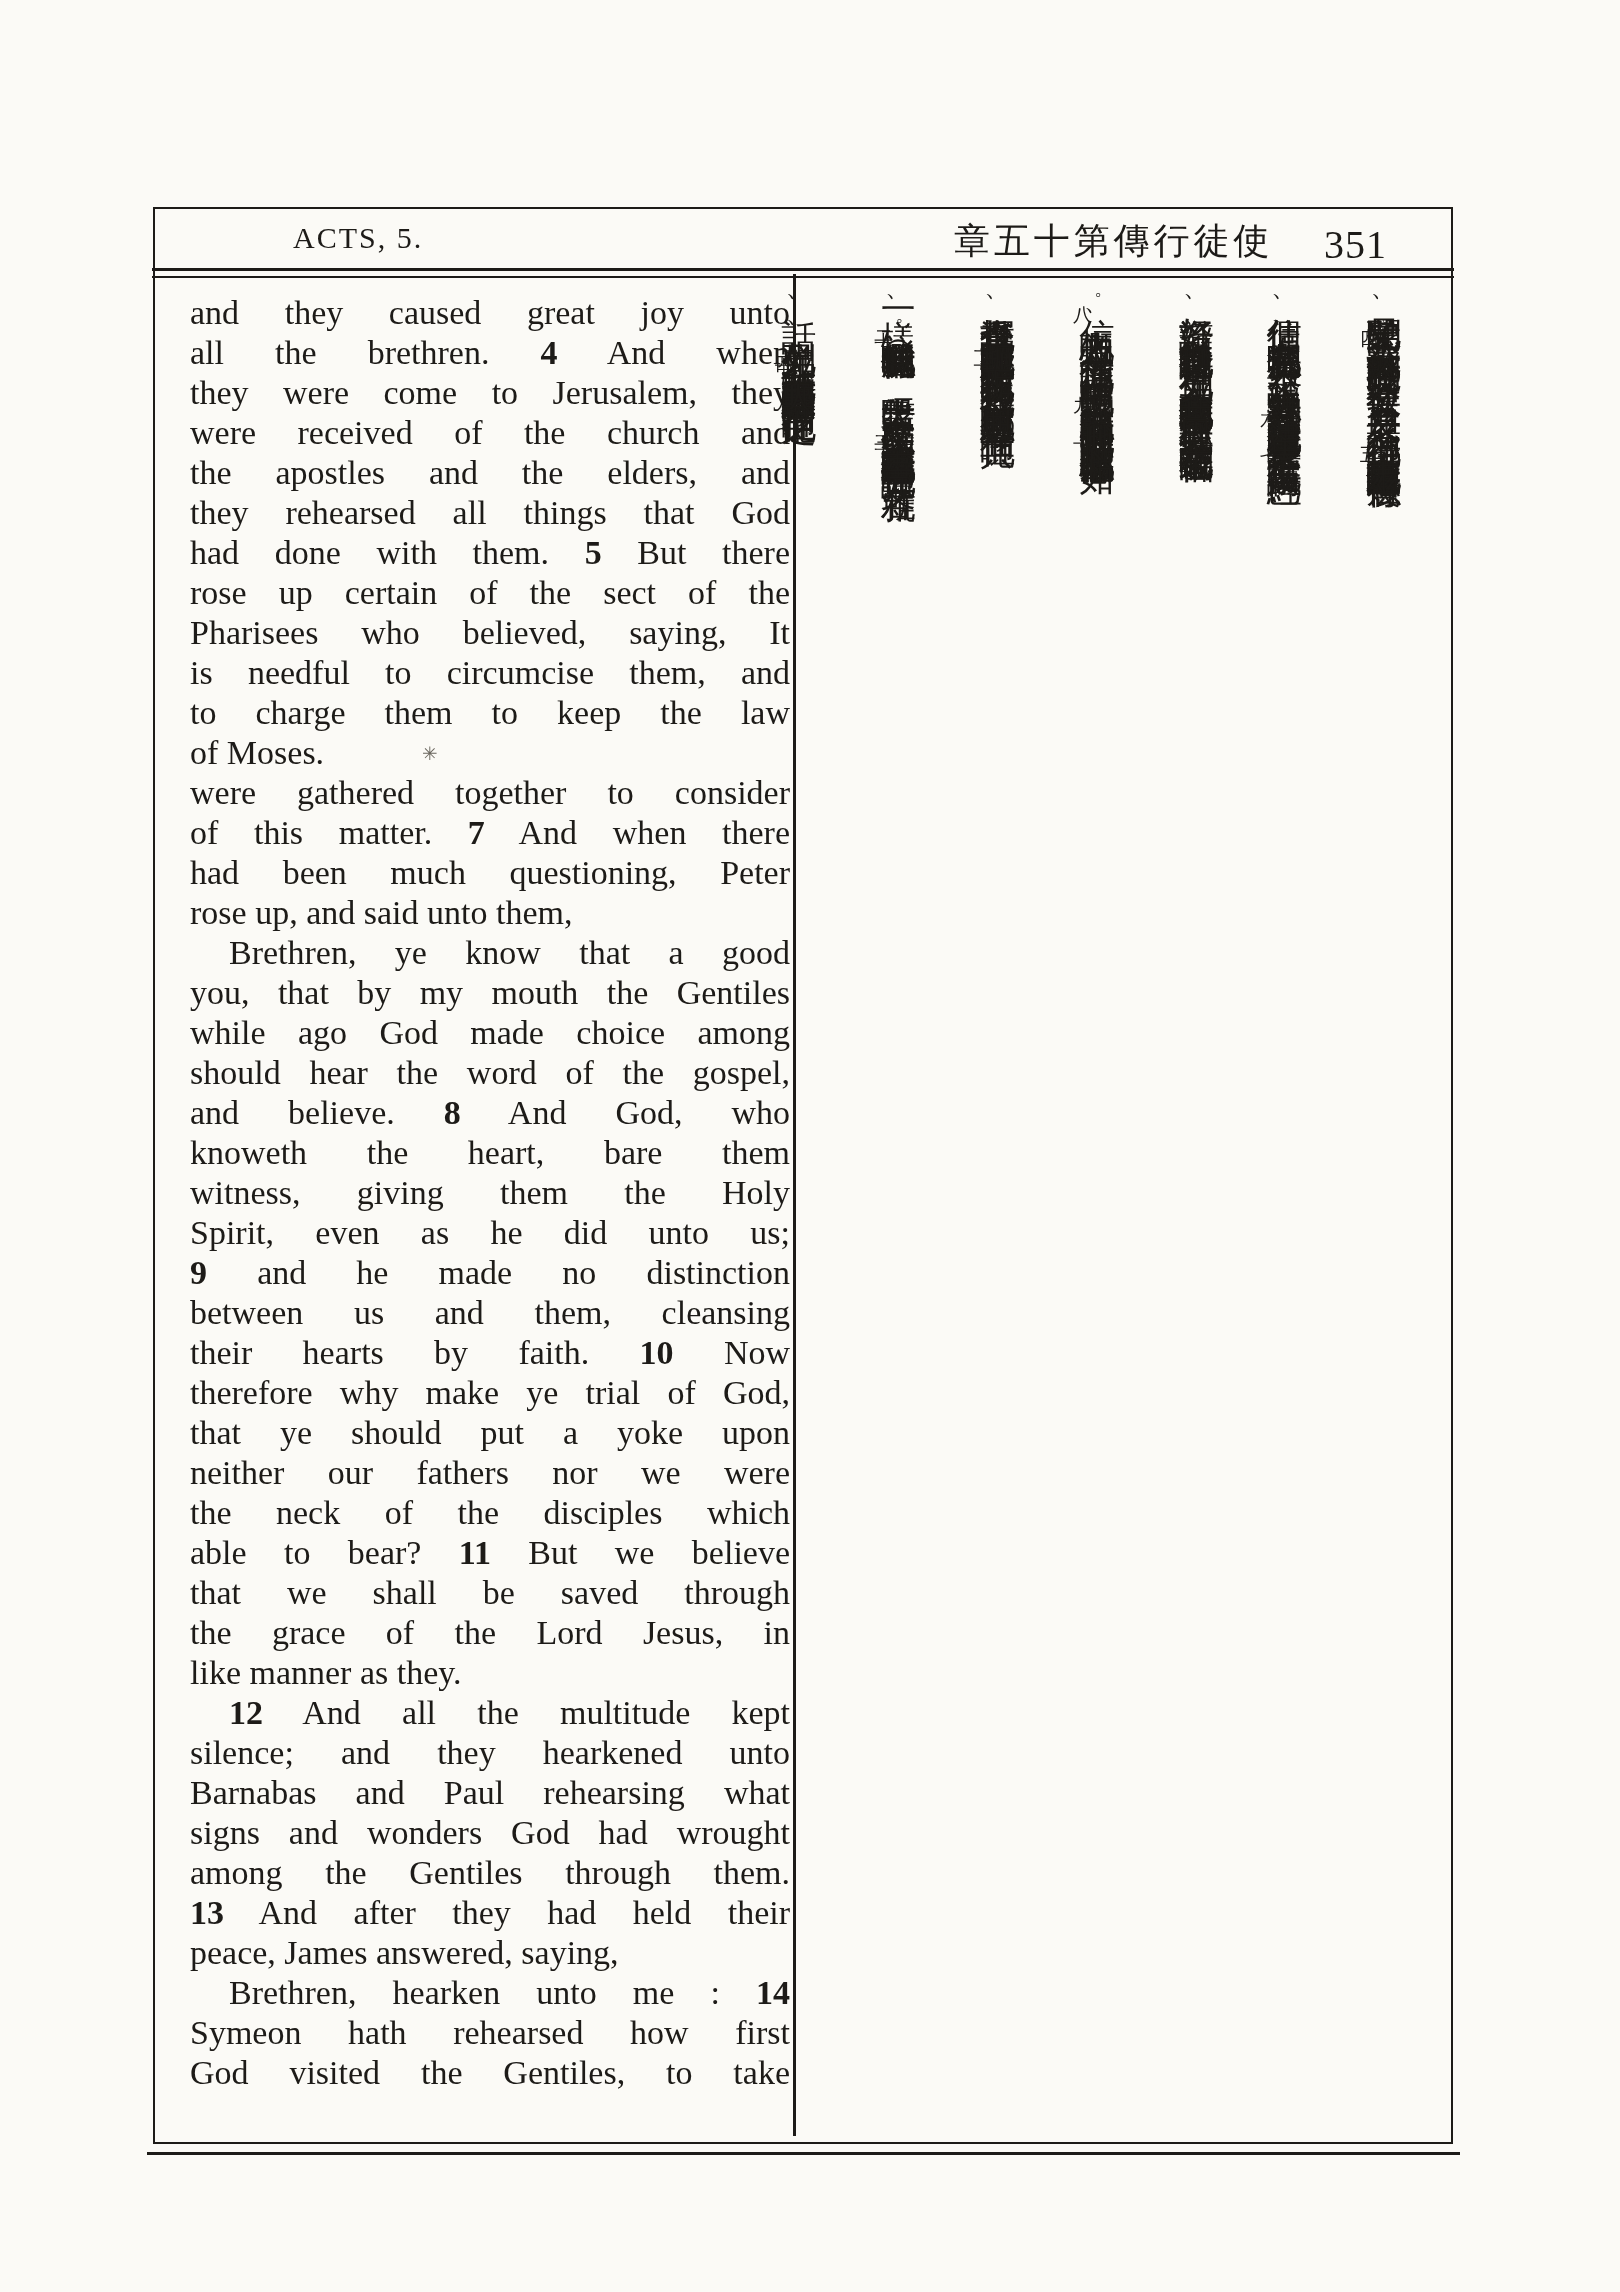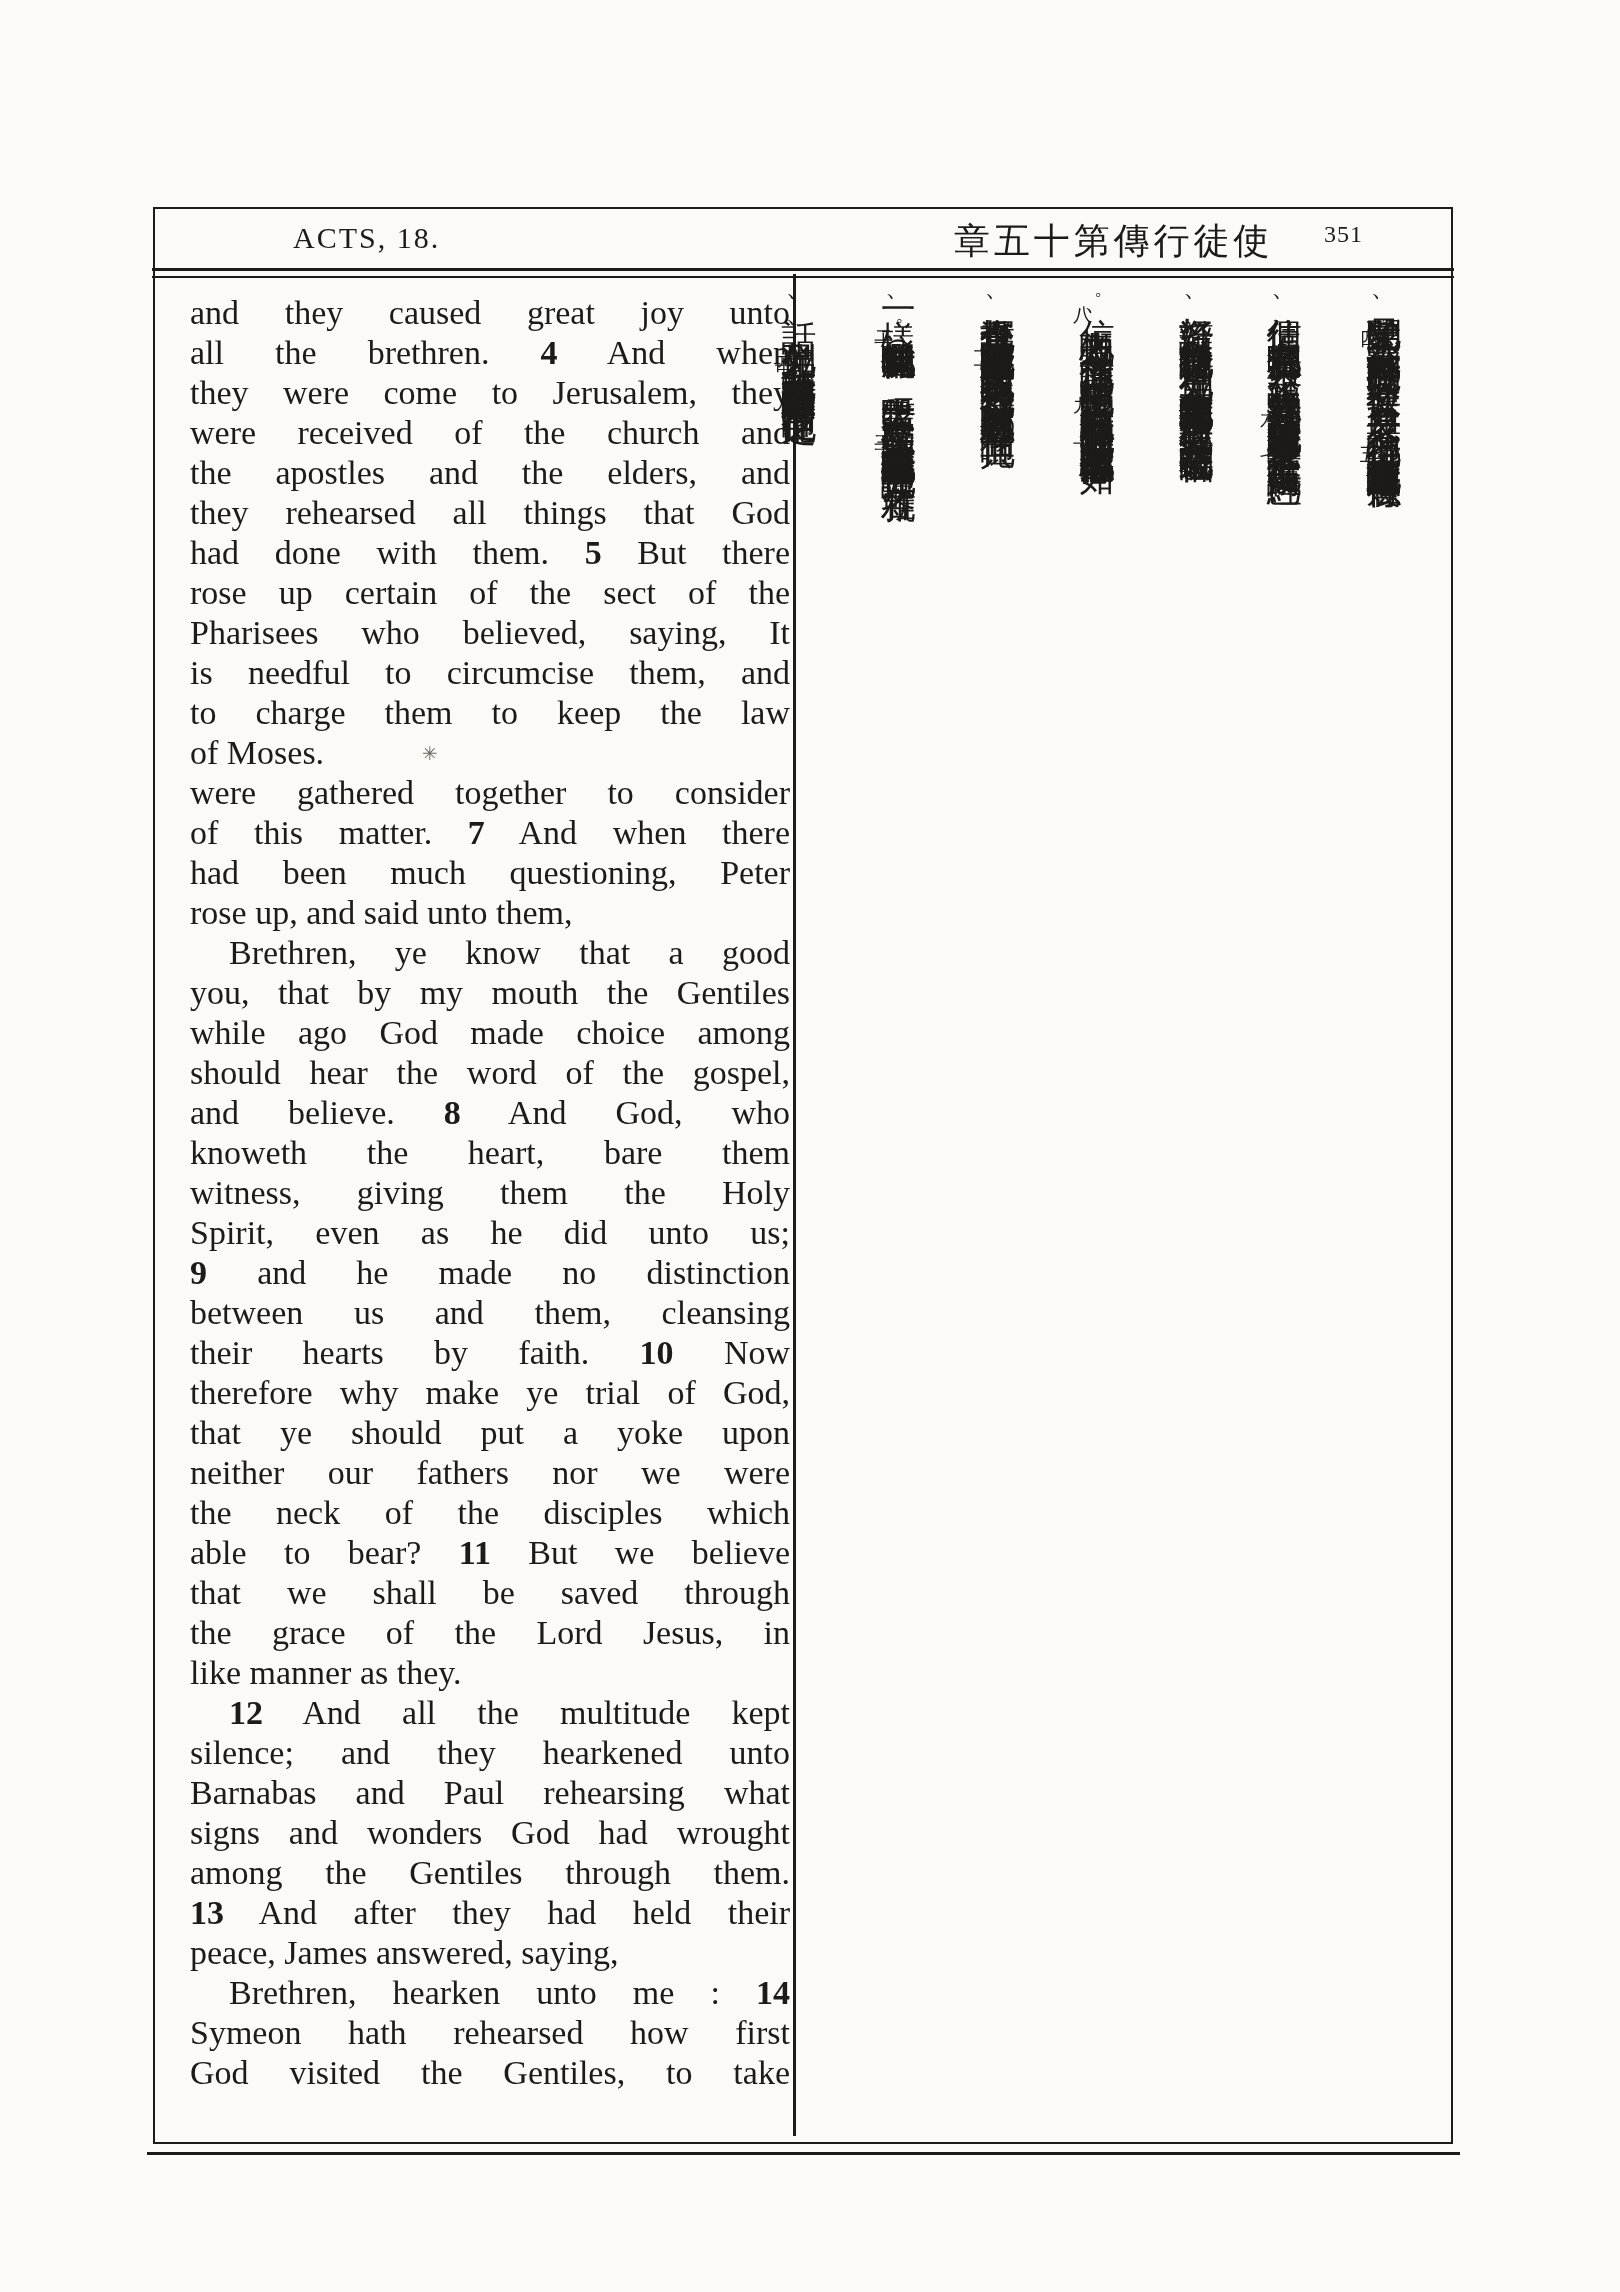--- a/index.html
+++ b/index.html
@@ -21,21 +21,21 @@
     position:absolute; left:138px; top:11.8px;
     font-size:30px; letter-spacing:2px; white-space:nowrap;
   }
   .h-cn {
     position:absolute; left:799px; top:7.8px;
     font-size:36px; letter-spacing:3.9px; white-space:nowrap;
     font-family:"DejaVu Serif","Liberation Serif",serif;
   }
   .h-num {
     position:absolute; left:1169px; top:11.8px;
-    font-size:24px; letter-spacing:1px;
+    font-size:40px; letter-spacing:1px;
   }
   .header-rule {
     position:absolute; left:-2.9px; right:-2.9px; top:59px; height:4.9px;
     border-top:3.9px solid var(--ink);
     border-bottom:2px solid var(--ink);
   }
   .divider {
     position:absolute; left:638px; top:65px; bottom:5.9px; width:2.9px;
     background:var(--ink);
   }
@@ -77,21 +77,21 @@
   .cn-col span.pn {
     border-left:2.9px solid var(--ink);
     padding-left:4.9px;
   }
 </style>
 </head>
 <body>
 
 <div class="frame">
   <div class="header-band">
-    <div class="h-acts">ACTS, 18.</div>
+    <div class="h-acts">ACTS, 5.</div>
     <div class="h-cn">章五十第傳行徒使</div>
     <div class="h-num">351</div>
   </div>
   <div class="header-rule"></div>
   <div class="divider"></div>
 
   <div class="en-col">
       <div>
         <div class="en-line">and they caused great joy unto</div>
         <div class="en-line">all the brethren. <b>4</b> And when</div>

